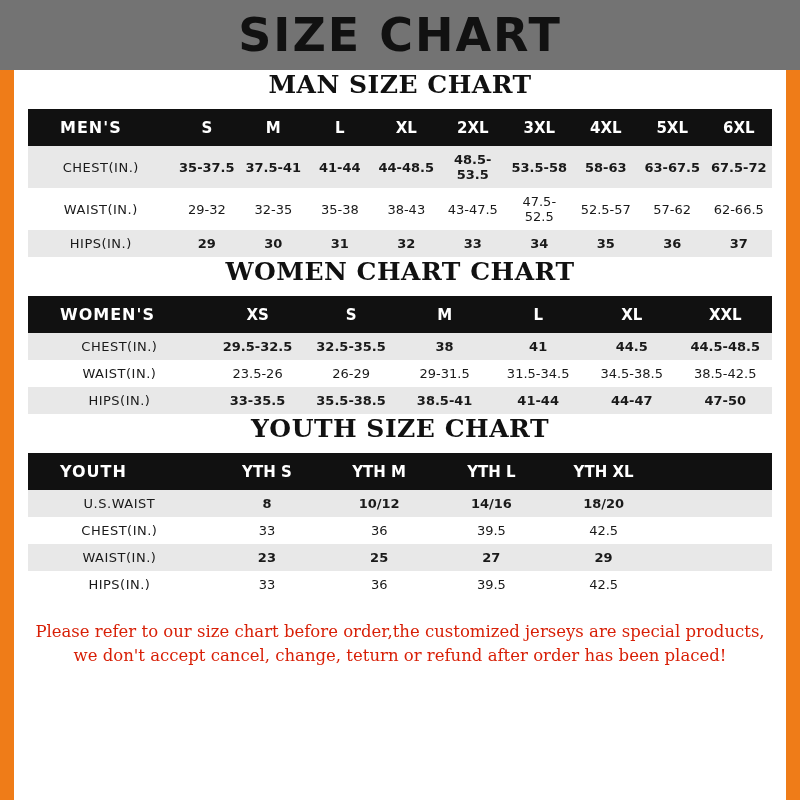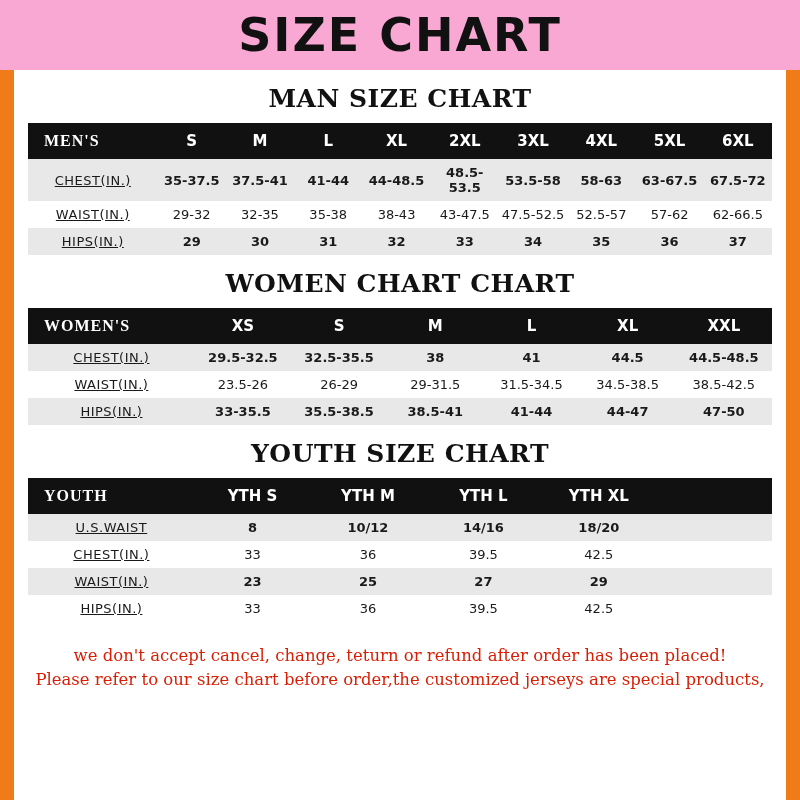--- a/index.html
+++ b/index.html
@@ -16,40 +16,39 @@
   .page {
     position: relative;
     width: 800px;
     height: 800px;
     background: #ffffff;
     box-sizing: border-box;
     border-left: 14px solid #ef7c18;
     border-right: 14px solid #ef7c18;
   }
   .header-band {
-    background: #f9a8d4;
+    background: #737373;
     height: 70px;
     display: flex;
     align-items: center;
     justify-content: center;
     margin: 0 -14px;
   }
   .header-title {
     font-family: "DejaVu Sans", sans-serif;
     font-weight: bold;
     font-size: 46px;
     letter-spacing: 2px;
     color: #111111;
     line-height: 1;
   }
   .content {
     padding: 0 14px;
   }
   .section {
-    margin-top: 14px;
   }
   .section-title {
     text-align: center;
     font-family: "DejaVu Serif", serif;
     font-weight: bold;
     font-size: 25px;
     color: #111111;
     letter-spacing: 0.5px;
     margin-bottom: 10px;
   }
@@ -68,30 +67,28 @@
   }
   table.size-table thead th {
     background: #111111;
     color: #ffffff;
     font-weight: bold;
     font-size: 15px;
     padding: 9px 2px;
   }
   table.size-table thead th.corner {
     text-align: left;
-    padding-left: 16px;
+    padding-left: 32px;
     letter-spacing: 1px;
     font-size: 16px;
-    font-family: Liberation Serif, serif;
   }
   table.size-table tbody td.rowhead {
     font-weight: normal;
     letter-spacing: 0.5px;
     font-size: 13px;
-    text-decoration: underline;
   }
   tr.stripe-light td {
     background: #e8e8e8;
     font-weight: bold;
   }
   tr.stripe-white td {
     background: #ffffff;
   }
   .women-table thead th.corner,
   .youth-table thead th.corner {
@@ -269,18 +266,18 @@
             <td>36</td>
             <td>39.5</td>
             <td>42.5</td>
             <td></td>
           </tr>
         </tbody>
       </table>
     </div>
 
     <div class="footer-note">
+      <div>Please refer to our size chart before order,the customized jerseys are special products,</div>
       <div>we don't accept cancel, change, teturn or refund after order has been placed!</div>
-      <div>Please refer to our size chart before order,the customized jerseys are special products,</div>
     </div>
 
   </div>
 </div>
 
 </body></html>

